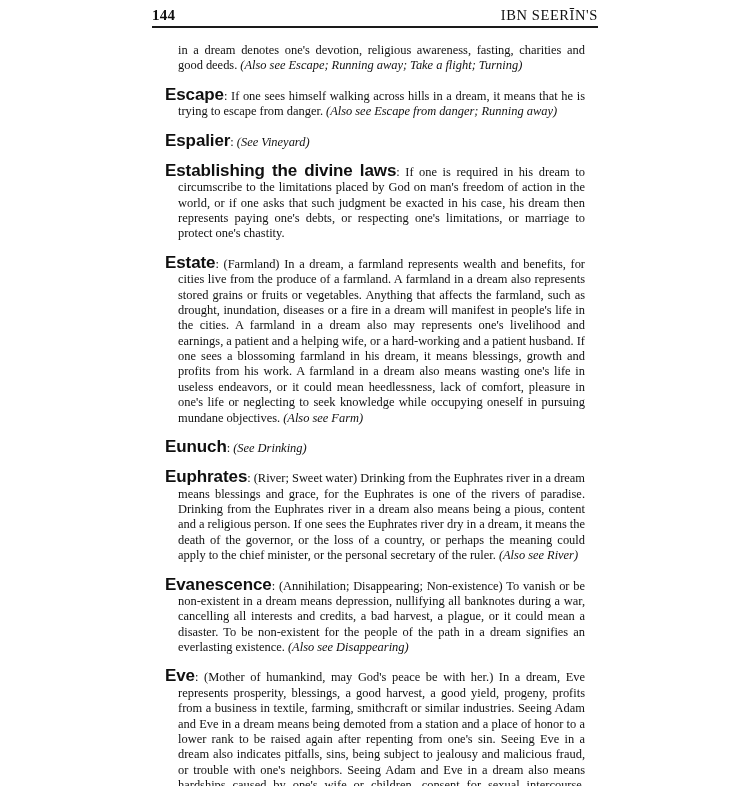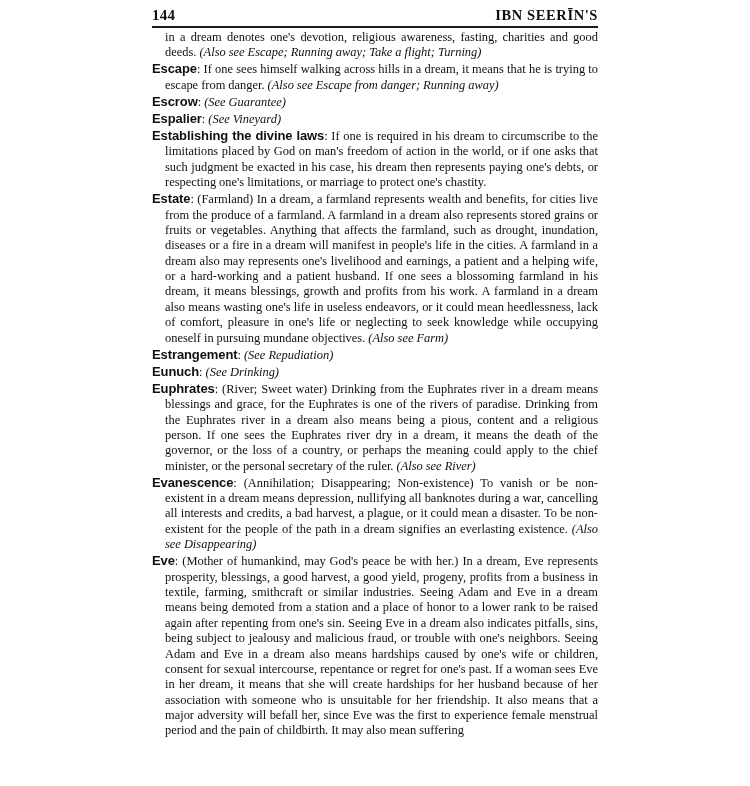--- a/index.html
+++ b/index.html
@@ -37,21 +37,21 @@
     font-weight: bold;
     letter-spacing: 0.2px;
   }
   .folio {
     font-family: "Liberation Serif", "DejaVu Serif", serif;
     font-weight: bold;
     font-size: 15px;
   }
   .book-title {
     font-family: "Liberation Serif", "DejaVu Serif", serif;
-    font-weight: bold;
+    font-weight: normal;
     font-size: 14.5px;
     letter-spacing: 0.6px;
   }
   .head-rule {
     position: absolute;
     left: 152px;
     top: 26px;
     width: 446px;
     height: 0;
     border-top: 2px solid #1a1a1a;
@@ -59,40 +59,40 @@
 
   
   .column {
     position: absolute;
     left: 152px;
     top: 30px;
     width: 446px;
   }
 
   .entry {
-    margin: 0;
+    margin: 13px;
     padding: 0 0 0 13px;
     text-indent: -13px;
     text-align: justify;
     font-size: 12.45px;
     line-height: 15.37px;
     word-spacing: -0.1px;
     hyphens: none;
   }
   .entry + .entry { margin-top: 0.7px; }
 
   .cont {
     text-indent: 0;
     padding-left: 13px;
   }
 
   .hw {
     font-family: "Liberation Sans", "DejaVu Sans", sans-serif;
     font-weight: bold;
-    font-size: 13px;
+    font-size: 17px;
     letter-spacing: -0.1px;
   }
   .it {
     font-style: italic;
   }
 </style>
 </head>
 <body>
 
 <div class="page">
@@ -104,30 +104,28 @@
 
   <div class="head-rule"></div>
 
   <div class="column">
 
     <p class="entry cont"><span>in a dream denotes one's devotion, religious awareness, fasting, charities and good deeds. </span><span class="it">(Also see Escape; Running away; Take a flight; Turning)</span></p>
 
     <p class="entry"><span class="hw">Escape</span><span>: </span><span>If one sees himself walking across hills in a dream, it means that he is trying to escape from danger. </span><span class="it">(Also see Escape from danger; Running away)</span></p>
 
 
-    <p class="entry"><span class="hw">Escrow</span><span>: </span><span></span><span class="it">(See Guarantee)</span></p>
 
 
     <p class="entry"><span class="hw">Espalier</span><span>: </span><span></span><span class="it">(See Vineyard)</span></p>
 
     <p class="entry"><span class="hw">Establishing the divine laws</span><span>: </span><span>If one is required in his dream to circumscribe to the limitations placed by God on man's freedom of action in the world, or if one asks that such judgment be exacted in his case, his dream then represents paying one's debts, or respecting one's limitations, or marriage to protect one's chastity.</span><span class="it"></span></p>
 
     <p class="entry"><span class="hw">Estate</span><span>: </span><span>(Farmland) In a dream, a farmland represents wealth and benefits, for cities live from the produce of a farmland. A farmland in a dream also represents stored grains or fruits or vegetables. Anything that affects the farmland, such as drought, inundation, diseases or a fire in a dream will manifest in people's life in the cities. A farmland in a dream also may represents one's livelihood and earnings, a patient and a helping wife, or a hard-working and a patient husband. If one sees a blossoming farmland in his dream, it means blessings, growth and profits from his work. A farmland in a dream also means wasting one's life in useless endeavors, or it could mean heedlessness, lack of comfort, pleasure in one's life or neglecting to seek knowledge while occupying oneself in pursuing mundane objectives. </span><span class="it">(Also see Farm)</span></p>
 
-    <p class="entry"><span class="hw">Estrangement</span><span>: </span><span></span><span class="it">(See Repudiation)</span></p>
 
 
 
     <p class="entry"><span class="hw">Eunuch</span><span>: </span><span></span><span class="it">(See Drinking)</span></p>
 
     <p class="entry"><span class="hw">Euphrates</span><span>: </span><span>(River; Sweet water) Drinking from the Euphrates river in a dream means blessings and grace, for the Euphrates is one of the rivers of paradise. Drinking from the Euphrates river in a dream also means being a pious, content and a religious person. If one sees the Euphrates river dry in a dream, it means the death of the governor, or the loss of a country, or perhaps the meaning could apply to the chief minister, or the personal secretary of the ruler. </span><span class="it">(Also see River)</span></p>
 
     <p class="entry"><span class="hw">Evanescence</span><span>: </span><span>(Annihilation; Disappearing; Non-existence) To vanish or be non-existent in a dream means depression, nullifying all banknotes during a war, cancelling all interests and credits, a bad harvest, a plague, or it could mean a disaster. To be non-existent for the people of the path in a dream signifies an everlasting existence. </span><span class="it">(Also see Disappearing)</span></p>
 
     <p class="entry"><span class="hw">Eve</span><span>: </span><span>(Mother of humankind, may God's peace be with her.) In a dream, Eve represents prosperity, blessings, a good harvest, a good yield, progeny, profits from a business in textile, farming, smithcraft or similar industries. Seeing Adam and Eve in a dream means being demoted from a station and a place of honor to a lower rank to be raised again after repenting from one's sin. Seeing Eve in a dream also indicates pitfalls, sins, being subject to jealousy and malicious fraud, or trouble with one's neighbors. Seeing Adam and Eve in a dream also means hardships caused by one's wife or children, consent for sexual intercourse, repentance or regret for one's past. If a woman sees Eve in her dream, it means that she will create hardships for her husband because of her association with someone who is unsuitable for her friendship. It also means that a major adversity will befall her, since Eve was the first to experience female menstrual period and the pain of childbirth. It may also mean suffering</span><span class="it"></span></p>

